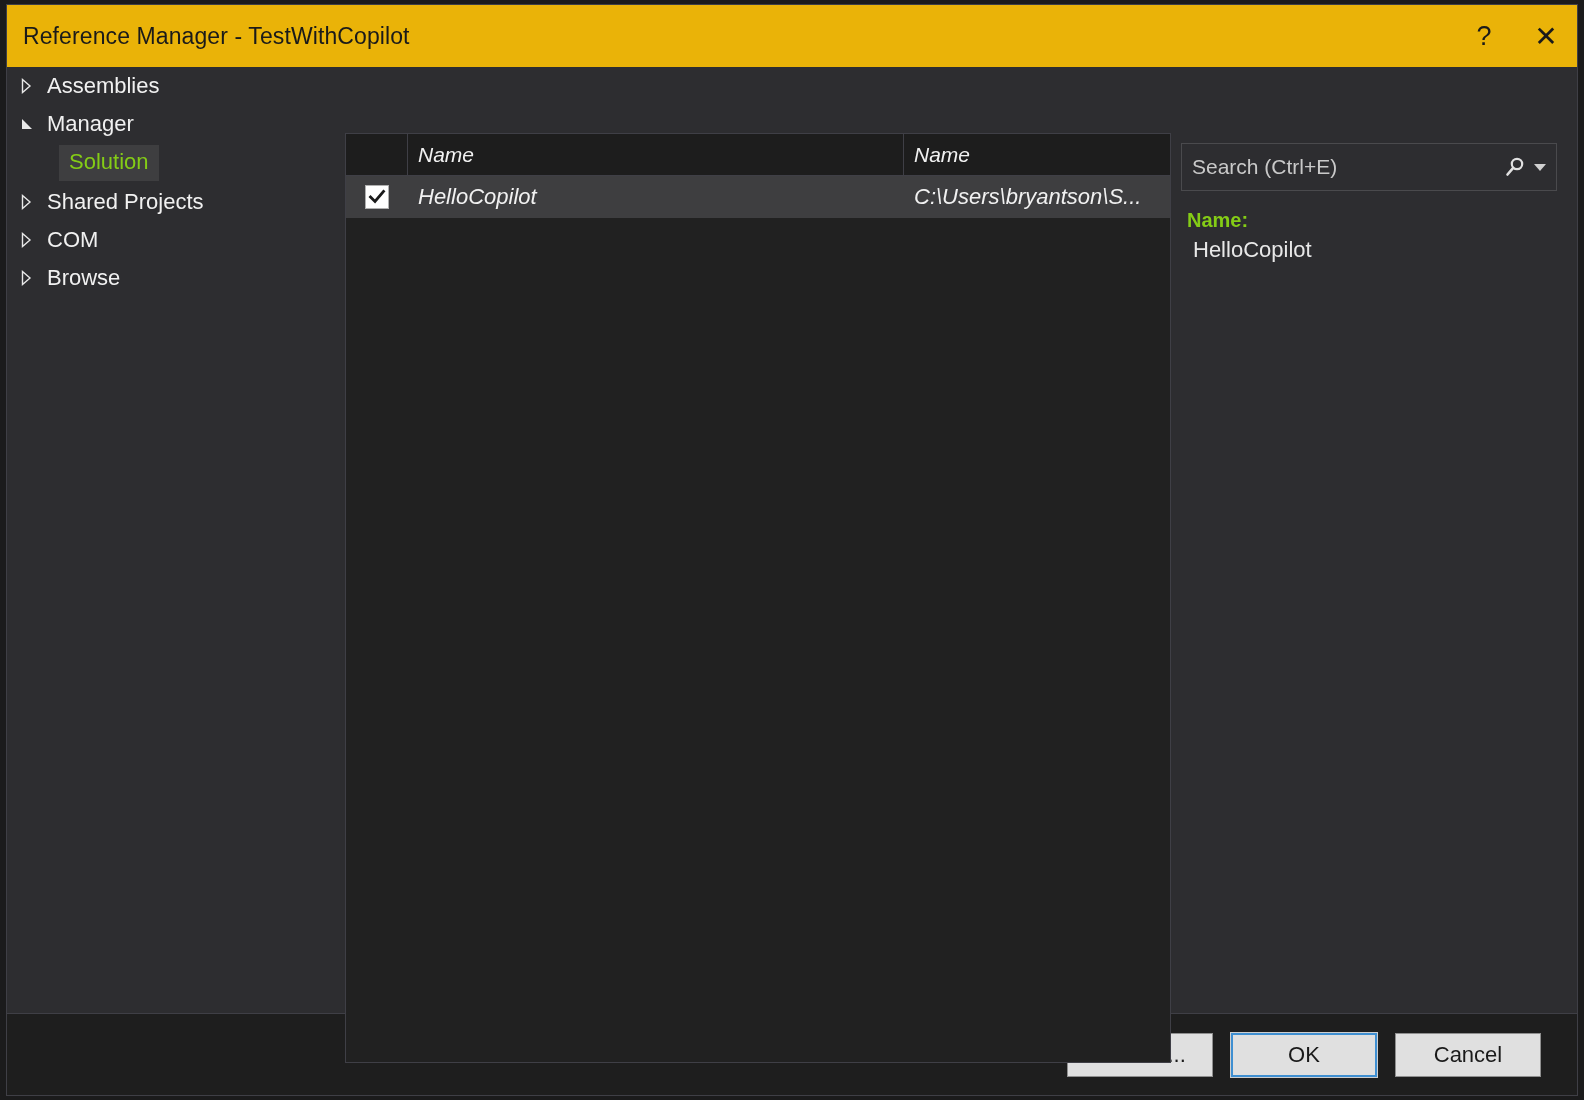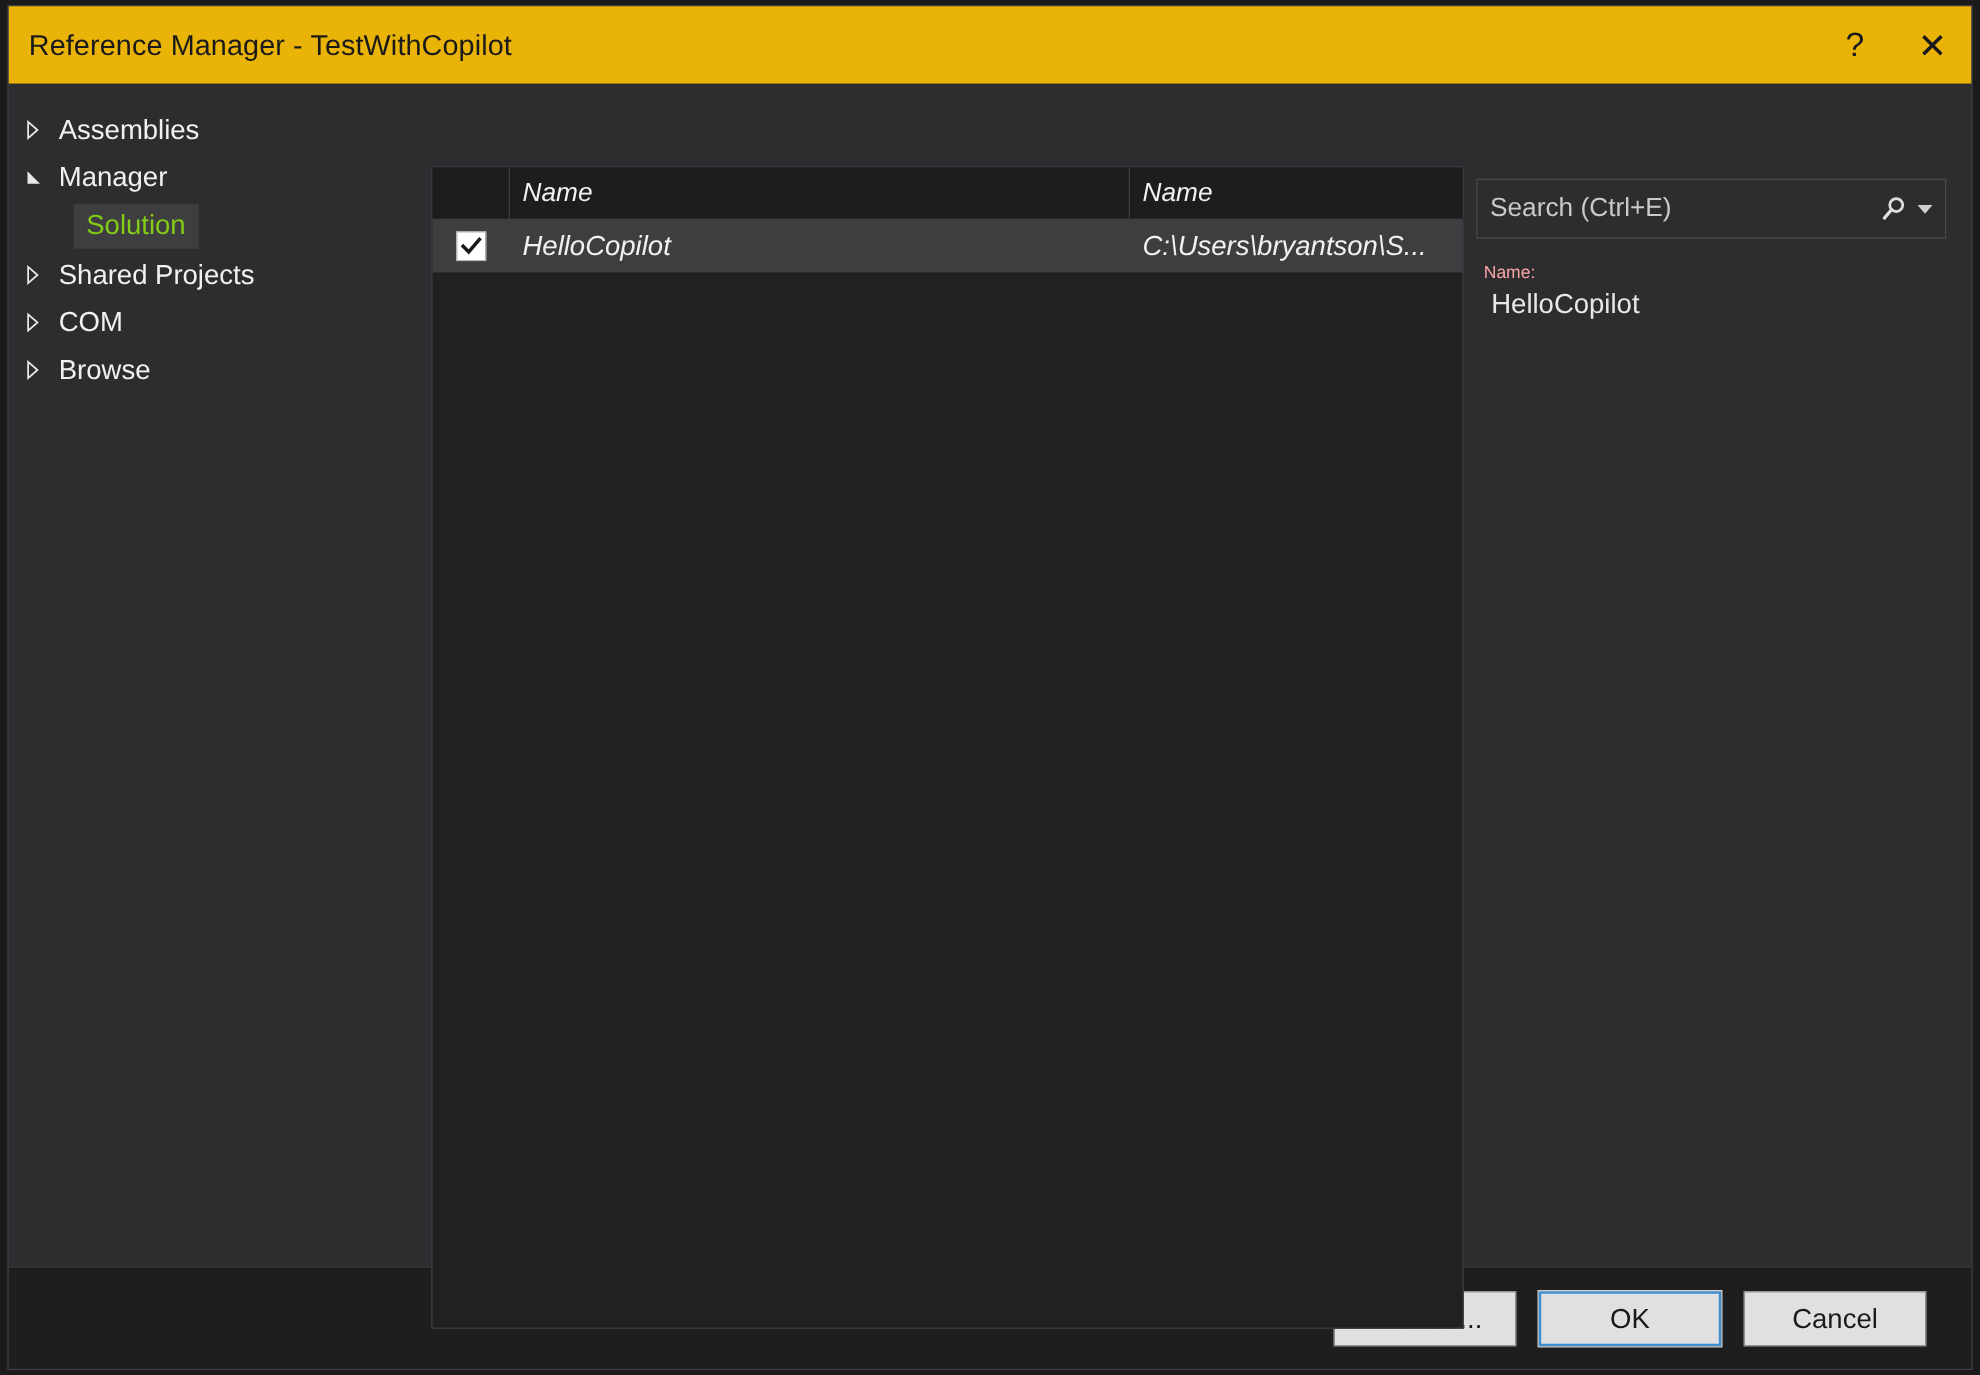--- a/index.html
+++ b/index.html
@@ -73,21 +73,21 @@
   }
 
   
   #tree {
     position: absolute;
     left: 0;
     top: 0;
     width: 337px;
     top: 0;
     bottom: 0;
-    padding-top: 18px;
+    padding-top: 0;
     box-sizing: border-box;
   }
   .tree-item {
     display: flex;
     align-items: center;
     height: 38px;
     padding-left: 14px;
     cursor: default;
     box-sizing: border-box;
   }
@@ -246,23 +246,23 @@
   }
 
   #details {
     position: absolute;
     left: 1180px;
     top: 142px;
     right: 12px;
     bottom: 20px;
   }
   .detail-key {
-    font-size: 14px;
-    font-weight: normal;
-    color: #fca5a5;
+    font-size: 20px;
+    font-weight: bold;
+    color: #84cc16;
     margin-bottom: 5px;
   }
   .detail-val {
     font-size: 22px;
     color: #e8e8e8;
     padding-left: 6px;
   }
 
   
   #footer {

